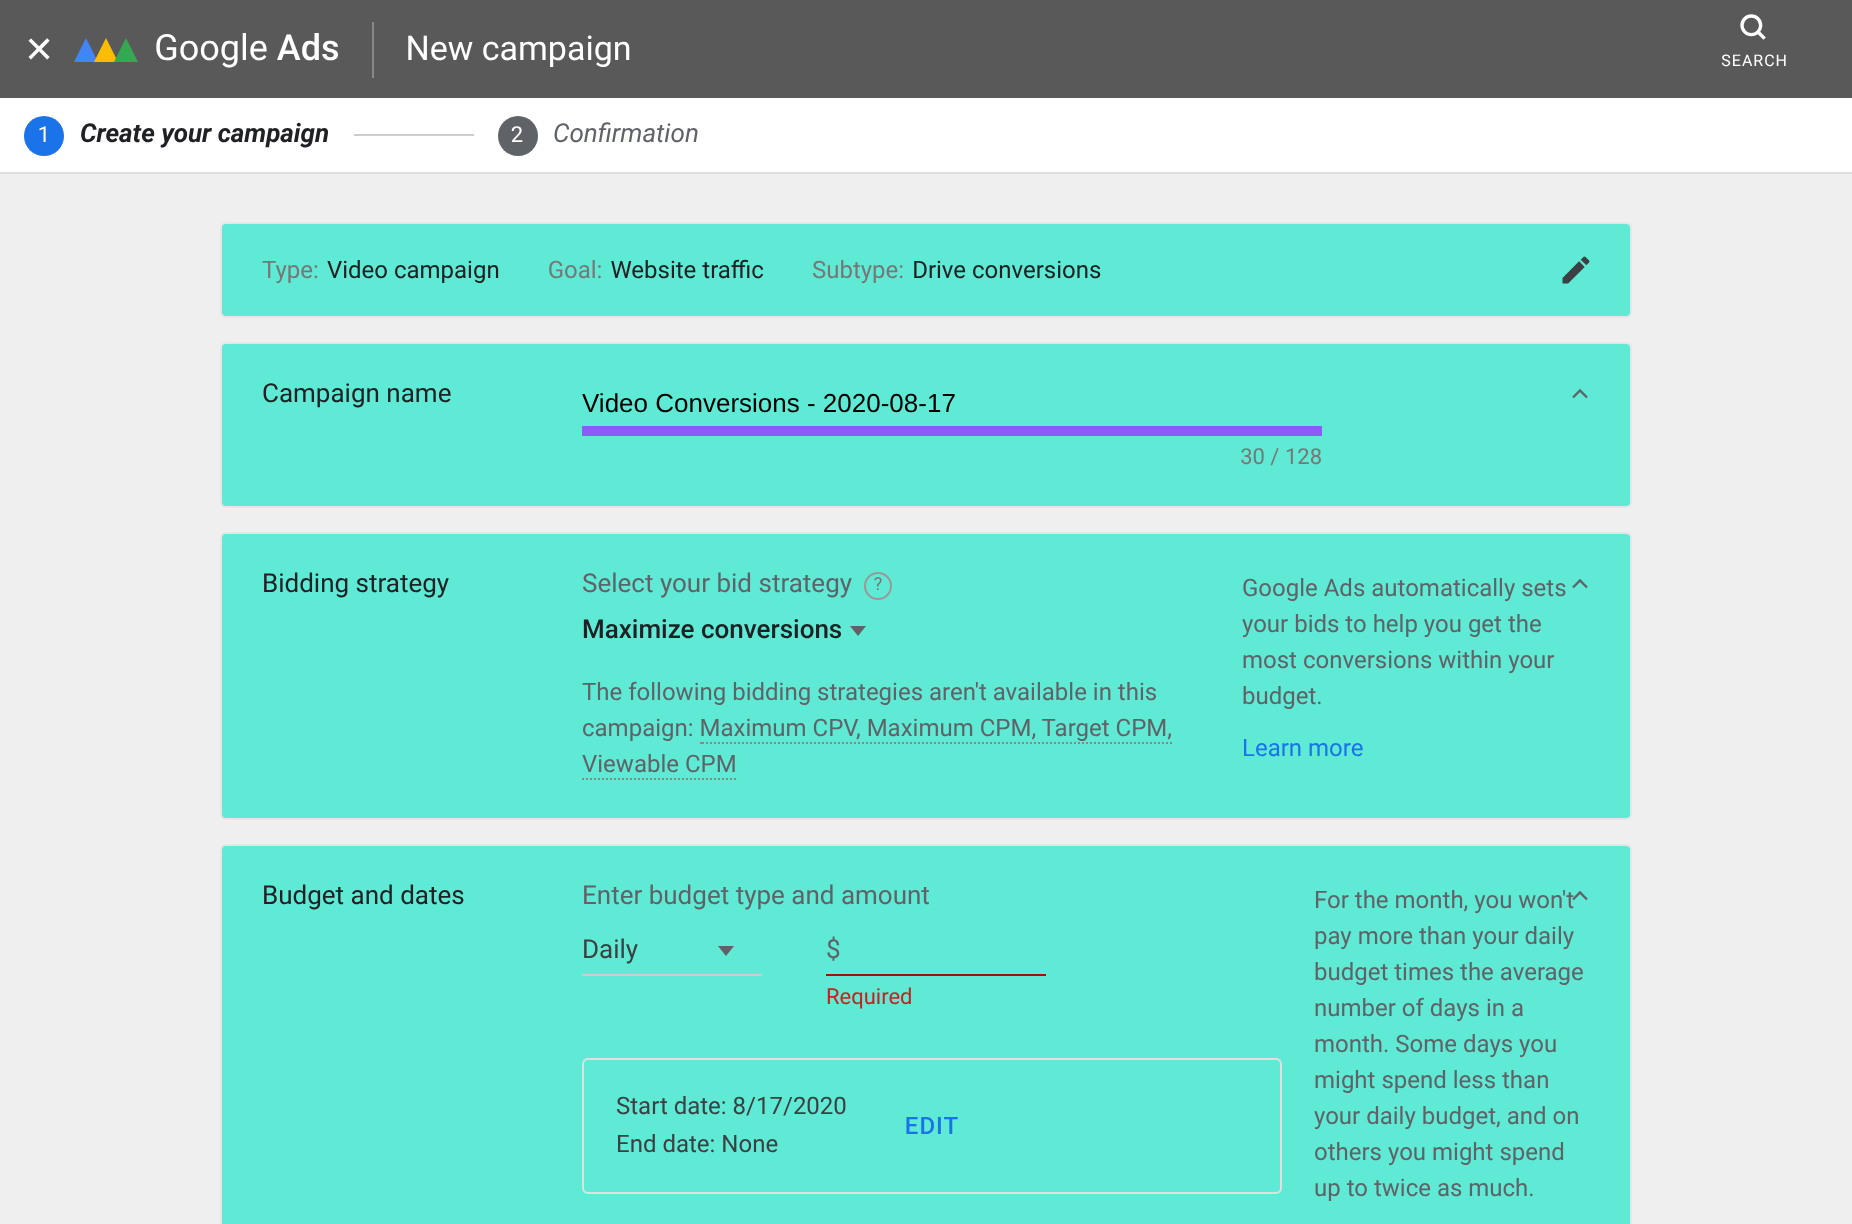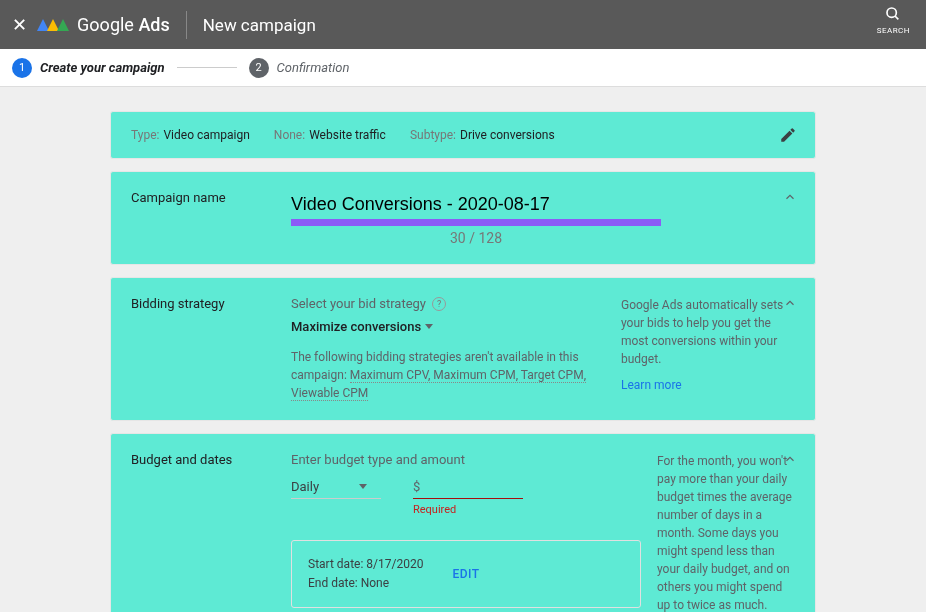--- a/index.html
+++ b/index.html
@@ -23,21 +23,21 @@
 .topbar .logo-imgs { display: flex; gap:2px; margin-right: 8px; }
 .tri { width: 0; height: 0; display:inline-block; }
 .tri-blue { border-left: 6px solid transparent; border-right: 6px solid transparent; border-bottom: 12px solid #4285f4; }
 .tri-green { border-left: 6px solid transparent; border-right: 6px solid transparent; border-bottom: 12px solid #34a853; margin-left:-4px; }
 .tri-yellow { border-left: 6px solid transparent; border-right: 6px solid transparent; border-bottom: 12px solid #fbbc04; margin-left:-4px; }
 .brand { font-size: 18px; font-weight: 400; margin-right: 16px; }
 .brand b { font-weight:500; }
 .divider-v { width:1px; height:28px; background:#888; margin-right:16px; }
 .page-title { font-size: 17px; font-weight: 400; }
 .search-group {
-  position:absolute; right:16px; top:6px; text-align:center; cursor:pointer;
+  position:absolute; right:32px; top:6px; text-align:center; cursor:pointer;
 }
 .search-group .si { font-size:16px; }
 .search-group .st { font-size:8px; letter-spacing:0.5px; }
 .stepper {
   background:#fff;
   height:38px;
   display:flex;
   align-items:center;
   padding-left:12px;
   border-bottom:1px solid #ddd;
@@ -60,24 +60,24 @@
 .kv { display:inline-flex; gap:4px; margin-right:24px; font-size:12px; }
 .kv .k { color:#777; }
 .kv .v { color:#202124; }
 .edit-icon { position:absolute; right:18px; top:14px; font-size:16px; color:#3c4043; cursor:pointer; }
 .section { display:flex; padding:18px 20px; position:relative; }
 .section-label { width:160px; font-size:13px; color:#202124; flex-shrink:0; }
 .section-body { flex:1; }
 .section-info { width:190px; font-size:12px; color:#5f6368; line-height:1.5; padding-left:16px; }
 .collapse-arrow { position:absolute; right:18px; top:18px; font-size:14px; color:#5f6368; cursor:pointer; }
 .input-line {
-  border:none; border-bottom:7px solid #8b5cf6; width:370px; padding:4px 0; font-size:18px;
+  border:none; border-bottom:5px solid #8b5cf6; width:370px; padding:4px 0; font-size:13px;
   outline:none; background:transparent;
 }
-.counter { font-size:14px; color:#777; text-align:center; width:370px; margin-top:4px; }
+.counter { font-size:11px; color:#777; text-align:right; width:370px; margin-top:4px; }
 .sub-heading { font-size:13px; color:#5f6368; margin-bottom:8px; display:flex; align-items:flex-end; gap:6px; }
 .help-circle { width:14px; height:14px; border:1px solid #999; border-radius:50%; display:inline-flex; align-items:center; justify-content:center; font-size:9px; color:#777; cursor:pointer; }
 .dropdown-value { font-size:13px; color:#202124; font-weight:500; display:inline-flex; align-items:center; gap:4px; cursor:pointer; }
 .caret-down { width:0; height:0; border-left:4px solid transparent; border-right:4px solid transparent; border-top:5px solid #5f6368; display:inline-block; }
 .note { font-size:12px; color:#5f6368; margin-top:14px; line-height:1.5; max-width:360px; }
 .dotted { border-bottom:1px dotted #888;text-align:right; }
 .learn-link { color:#1a73e8; font-size:12px; cursor:pointer; display:inline-block; margin-top:8px; }
 .budget-row { display:flex; gap:32px; align-items:flex-start; }
 .select-like { display:flex; align-items:center; gap:40px; border-bottom:1px solid #ccc; width:90px; padding:4px 0; cursor:pointer; }
 .currency { font-size:13px; color:#5f6368; }
@@ -127,21 +127,21 @@
 </div>
 
 <div class="content">
 
   <div class="card summary-card">
     <span class="kv">
       <span class="k">Type:</span>
       <span class="v">Video campaign</span>
     </span>
     <span class="kv">
-      <span class="k">None:</span>
+      <span class="k">Goal:</span>
       <span class="v">Website traffic</span>
     </span>
     <span class="kv">
       <span class="k">Subtype:</span>
       <span class="v">Drive conversions</span>
     </span>
     <span class="edit-icon">
       <svg width="18" height="18" viewBox="0 0 24 24" fill="#3c4043">
           <path d="M3 17.25V21h3.75L17.81 9.94l-3.75-3.75L3 17.25zM20.71 7.04a1 1 0 0 0 0-1.41l-2.34-2.34a1 1 0 0 0-1.41 0l-1.83 1.83 3.75 3.75 1.83-1.83z"></path>
         </svg>

